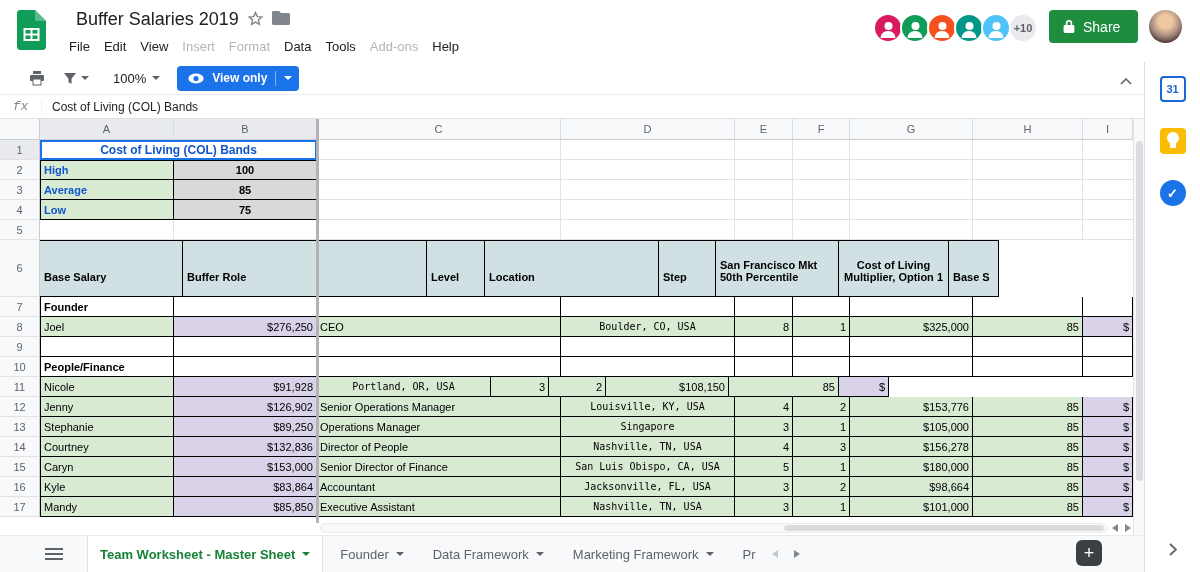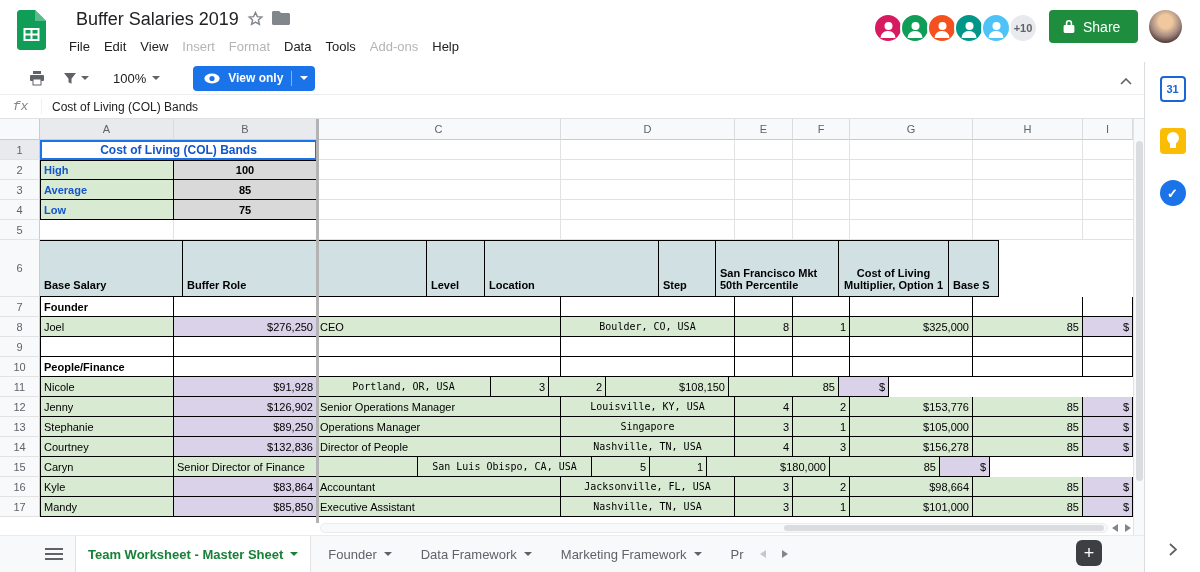--- a/index.html
+++ b/index.html
@@ -23,21 +23,21 @@
 .share{position:absolute;left:1049px;top:10px;height:33px;background:#1e8e3e;color:#fff;border:none;border-radius:4px;display:flex;align-items:center;gap:8px;padding:0 18px 0 14px;font-size:14px;font-family:inherit;cursor:pointer}
 .profile{position:absolute;left:1149px;top:10px;width:33px;height:33px;border-radius:50%;background:radial-gradient(circle at 50% 35%,#f0c8a0 25%,#a1887f 55%,#4e342e 80%)}
 
 
 .tbar{position:absolute;left:0;top:62px;width:1144px;height:33px;background:#fff;border-bottom:1px solid #ededed;display:flex;align-items:center;padding-left:20px}
 .ticon{display:flex;align-items:center;gap:4px;padding:0 9px;height:24px}
 .zoom{display:flex;align-items:center;gap:6px;font-size:13px;color:#202124;padding:0 9px;margin-left:6px}
 .caret{display:inline-block;width:0;height:0;border-left:4px solid transparent;border-right:4px solid transparent;border-top:4px solid #5f6368}
 .caret.white{border-top-color:#fff}
 .caret.green{border-top-color:#188038}
-.viewonly{display:flex;align-items:center;gap:8px;background:#1a73e8;color:#fff;height:25px;border-radius:4px;padding:0 7px 0 11px;margin-left:24px;font-size:12px;font-weight:bold}
+.viewonly{display:flex;align-items:center;gap:8px;background:#1a73e8;color:#fff;height:25px;border-radius:4px;padding:0 7px 0 11px;margin-left:8px;font-size:12px;font-weight:bold}
 .vsep{width:1px;height:15px;background:rgba(255,255,255,.45)}
 .tcollapse{position:absolute;left:1120px;top:11px}
 
 
 .fbar{position:absolute;left:0;top:95px;width:1144px;height:24px;background:#fff;border-bottom:1px solid #e0e0e0;display:flex;align-items:center}
 .fx{font-family:Liberation Mono, monospace;font-style:italic;color:#80868b;font-size:13px;width:42px;text-align:center;border-right:1px solid #f0f0f0;flex:0 0 42px}
 .fval{font-size:12px;color:#202124;padding-left:10px;white-space:nowrap}
 
 
 .grid{position:absolute;left:0;top:119px;width:1133px;height:416px;overflow:hidden;background:#fff}
@@ -52,21 +52,21 @@
 .c{flex:0 0 auto;border-right:1px solid #e2e2e2;border-bottom:1px solid #e2e2e2;font-size:11px;color:#000;padding:0 3px;display:flex;align-items:center;overflow:hidden;white-space:nowrap}
 .ca{width:134px}.cb{width:143px}.cc{width:244px}.cd{width:174px}.ce{width:58px}.cf{width:57px}.cg{width:123px}.ch{width:110px}.ci{width:50px}
 .fill{flex:1 1 auto;border-bottom:1px solid #e2e2e2;background-image:linear-gradient(#e2e2e2,#e2e2e2),linear-gradient(#e2e2e2,#e2e2e2),linear-gradient(#e2e2e2,#e2e2e2),linear-gradient(#e2e2e2,#e2e2e2),linear-gradient(#e2e2e2,#e2e2e2),linear-gradient(#e2e2e2,#e2e2e2);background-size:1px 100%;background-repeat:no-repeat;background-position:243px 0,417px 0,475px 0,532px 0,655px 0,765px 0}
 .merged{flex:0 0 277px;width:277px;border:2px solid #1a73e8;background:#fff;color:#1155cc;font-weight:bold;font-size:12px;display:flex;align-items:center;justify-content:center;overflow:hidden;white-space:nowrap}
 .band-a{background:#d9ead3;color:#1155cc;font-weight:bold;border-left:1px solid #000;border-right:1px solid #000;border-bottom:1px solid #000}
 .band-b{background:#d9d9d9;font-weight:bold;border-right:1px solid #000;border-bottom:1px solid #000;justify-content:center}
 .btp{border-top:1px solid #000}
 .tb{border-right:1px solid #000;border-bottom:1px solid #000}
 .first{border-left:1px solid #000}
 .ttop{border-top:1px solid #000}
-.th{background:#d0e0e3;font-weight:bold;white-space:normal;line-height:1.15;align-items:flex-end;padding:4px 4px}
+.th{background:#d0e0e3;font-weight:bold;white-space:normal;line-height:1.15;align-items:flex-end;padding:12px 4px}
 .th.hctr{text-align:center;justify-content:center}
 .nw{white-space:nowrap}
 .g{background:#d9ead3}
 .p{background:#d9d2e9}
 .w{background:#fff}
 .r{justify-content:flex-end}
 .ctr{justify-content:center}
 .mono{font-family:"DejaVu Sans Mono","Liberation Mono",monospace;font-size:10px}
 .b{font-weight:bold}
 .freeze{position:absolute;left:316px;top:119px;width:3px;height:404px;background:#b3b3b3}
@@ -79,21 +79,21 @@
 .harrows{position:absolute;left:1112px;top:524px;display:flex;gap:7px;align-items:center}
 .tri-l{width:0;height:0;border-top:4px solid transparent;border-bottom:4px solid transparent;border-right:6px solid #80868b}
 .tri-r{width:0;height:0;border-top:4px solid transparent;border-bottom:4px solid transparent;border-left:6px solid #80868b}
 .tri-l.dim{border-right-color:#c4c7cb}
 
 
 .tabbar{position:absolute;left:0;top:535px;width:1144px;height:37px;background:#f8f9fa;border-top:1px solid #ebebeb;display:flex;align-items:center;padding-left:45px}
 .allsheets{width:18px;height:12px;border-top:2px solid #5f6368;border-bottom:2px solid #5f6368;position:relative;flex:0 0 18px}
 .allsheets::after{content:"";position:absolute;left:0;top:3px;width:100%;height:2px;background:#5f6368}
 .tab{display:flex;align-items:center;gap:7px;height:36px;padding:0 12px;font-size:13px;color:#5f6368;white-space:nowrap}
-.tab.active{background:#fff;border-left:1px solid #e3e3e3;border-right:1px solid #e3e3e3;color:#188038;font-weight:bold;margin-left:12px}
+.tab.active{background:#fff;border-left:1px solid #e3e3e3;border-right:1px solid #e3e3e3;color:#188038;font-weight:bold;margin-left:24px}
 .tab+.tab{margin-left:5px}
 .tab.clip{max-width:36px;overflow:hidden;padding-right:0}
 .tabnav{display:flex;gap:16px;margin-left:16px;align-items:center}
 .addbtn{position:absolute;left:1076px;top:540px;width:26px;height:26px;border-radius:6px;background:#3c4043;color:#fff;display:flex;align-items:center;justify-content:center;font-size:18px;line-height:1}
 
 
 .sidepanel{position:absolute;left:1144px;top:62px;width:56px;height:510px;background:#fff;border-left:1px solid #dadce0}
 .sp-icon{width:26px;height:26px;margin:0 auto;position:relative}
 .cal{margin-top:14px;background:#fff;border:2px solid #1967d2;border-radius:4px;color:#1967d2;font-size:11px;font-weight:bold;display:flex;align-items:center;justify-content:center}
 .keep{margin-top:26px;background:#fbbc04;border-radius:4px}
@@ -367,20 +367,21 @@
     <div class="c ce tb g r">4</div>
     <div class="c cf tb g r">3</div>
     <div class="c cg tb g r">$156,278</div>
     <div class="c ch tb g r">85</div>
     <div class="c ci tb p r">$</div>
   </div>
 
   <div class="row">
     <div class="gut">15</div>
     <div class="c ca tb first g">Caryn</div>
+    <div class="c cb tb p r">$153,000</div>
     <div class="c cc tb g">Senior Director of Finance</div>
     <div class="c cd tb g ctr mono">San Luis Obispo, CA, USA</div>
     <div class="c ce tb g r">5</div>
     <div class="c cf tb g r">1</div>
     <div class="c cg tb g r">$180,000</div>
     <div class="c ch tb g r">85</div>
     <div class="c ci tb p r">$</div>
   </div>
 
   <div class="row">

